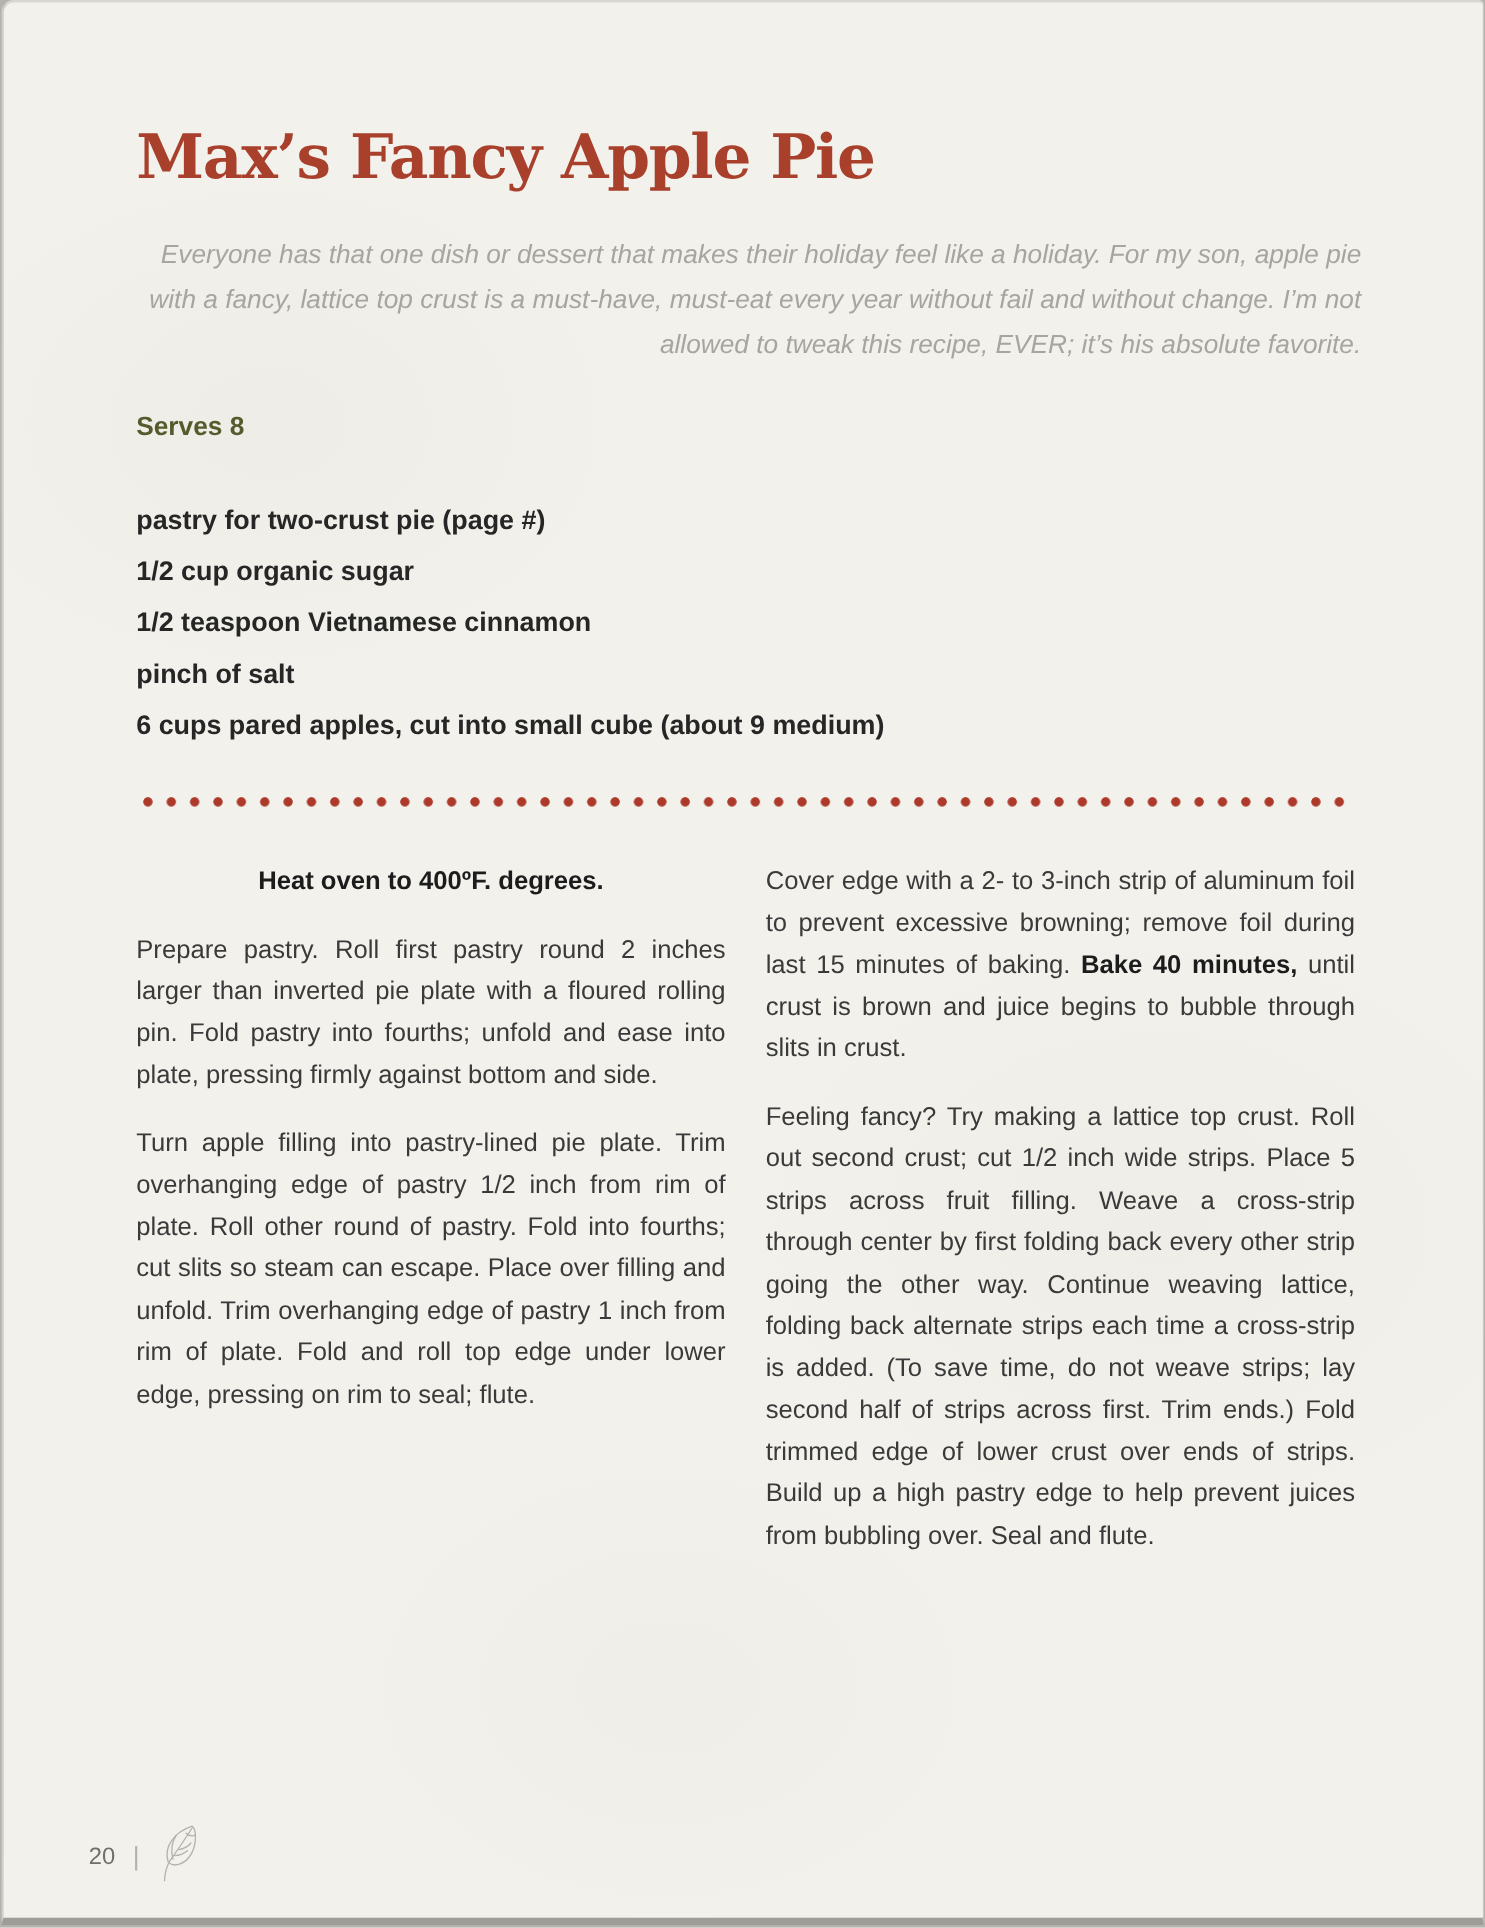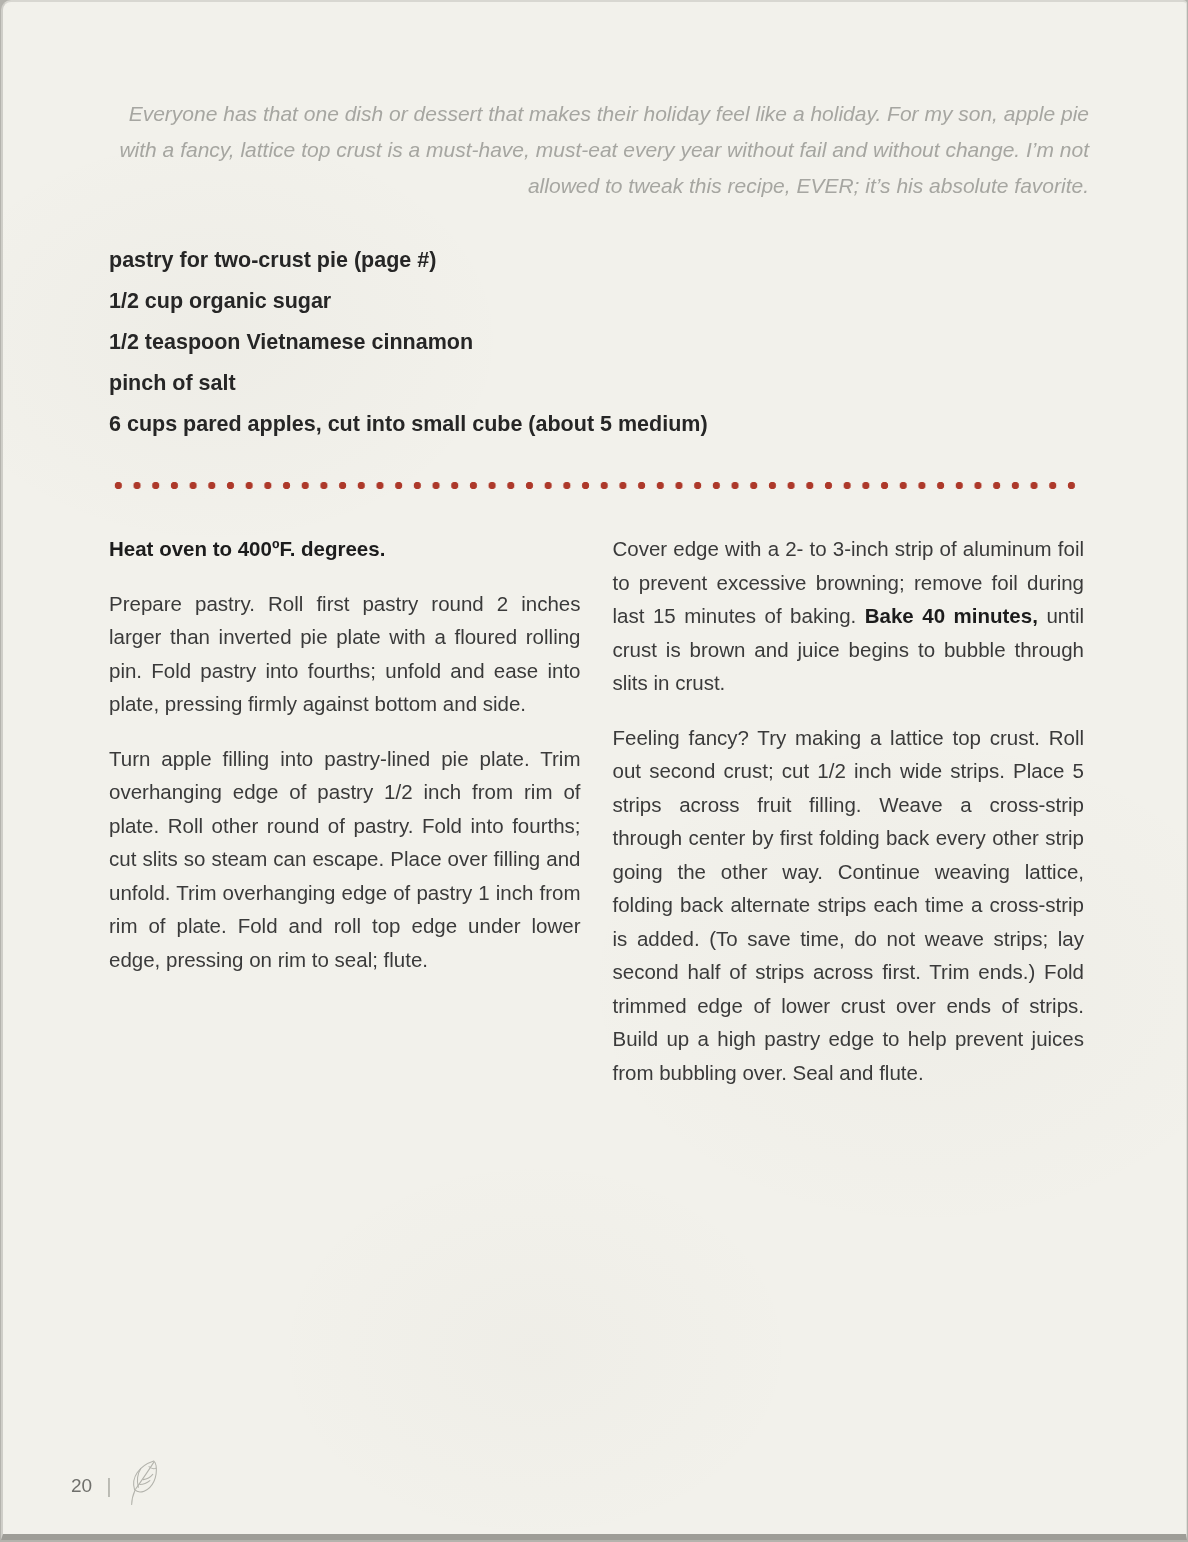--- a/index.html
+++ b/index.html
@@ -79,51 +79,53 @@
   .col p {
     margin: 0 0 21px 0;
     font-size: 20.5px;
     line-height: 33.5px;
     color: #3a3a3a;
     text-align: justify;
   }
   .col p.lead-bold {
     font-weight: bold;
     color: #1c1c1c;
-    text-align: left;
+    text-align: center;
   }
   .inline-bold { font-weight: bold; color: #1c1c1c; }
 
   .footer {
     position: absolute;
     left: 68px; bottom: 26px;
     display: flex;
     align-items: center;
   }
   .footer .page-num { font-size: 19px; color: #6f6f6b; }
   .footer .sep { margin: 0 12px 0 14px; font-size: 21px; color: #b3b3ac; }
   .leaf { width: 46px; height: 50px; margin-top: -6px; }
 </style>
 </head>
 <body>
 
 <div class="paper">
   <div class="content">
 
+    <h1 class="title">Max’s Fancy Apple Pie</h1>
 
     <p class="intro">Everyone has that one dish or dessert that makes their holiday feel like a holiday. For my son, apple pie with a fancy, lattice top crust is a must-have, must-eat every year without fail and without change. I’m not allowed to tweak this recipe, EVER; it’s his absolute favorite.</p>
 
+    <div class="serves">Serves 8</div>
 
 
     <ul class="ingredients">
       <li>pastry for two-crust pie (page #)</li>
       <li>1/2 cup organic sugar</li>
       <li>1/2 teaspoon Vietnamese cinnamon</li>
       <li>pinch of salt</li>
-      <li>6 cups pared apples, cut into small cube (about 5 medium)</li>
+      <li>6 cups pared apples, cut into small cube (about 9 medium)</li>
     </ul>
 
     <div class="dotted-divider"></div>
 
     <div class="columns">
       <div class="col">
         <p class="lead-bold">Heat oven to 400ºF. degrees.</p>
         <p>Prepare pastry. Roll first pastry round 2 inches larger than inverted pie plate with a floured rolling pin. Fold pastry into fourths; unfold and ease into plate, pressing firmly against bottom and side.</p>
         <p>Turn apple filling into pastry-lined pie plate. Trim overhanging edge of pastry 1/2 inch from rim of plate. Roll other round of pastry. Fold into fourths; cut slits so steam can escape.  Place over filling and unfold. Trim overhanging edge of pastry 1 inch from rim of plate. Fold and roll top edge under lower edge, pressing on rim to seal; flute.</p>
       </div>

